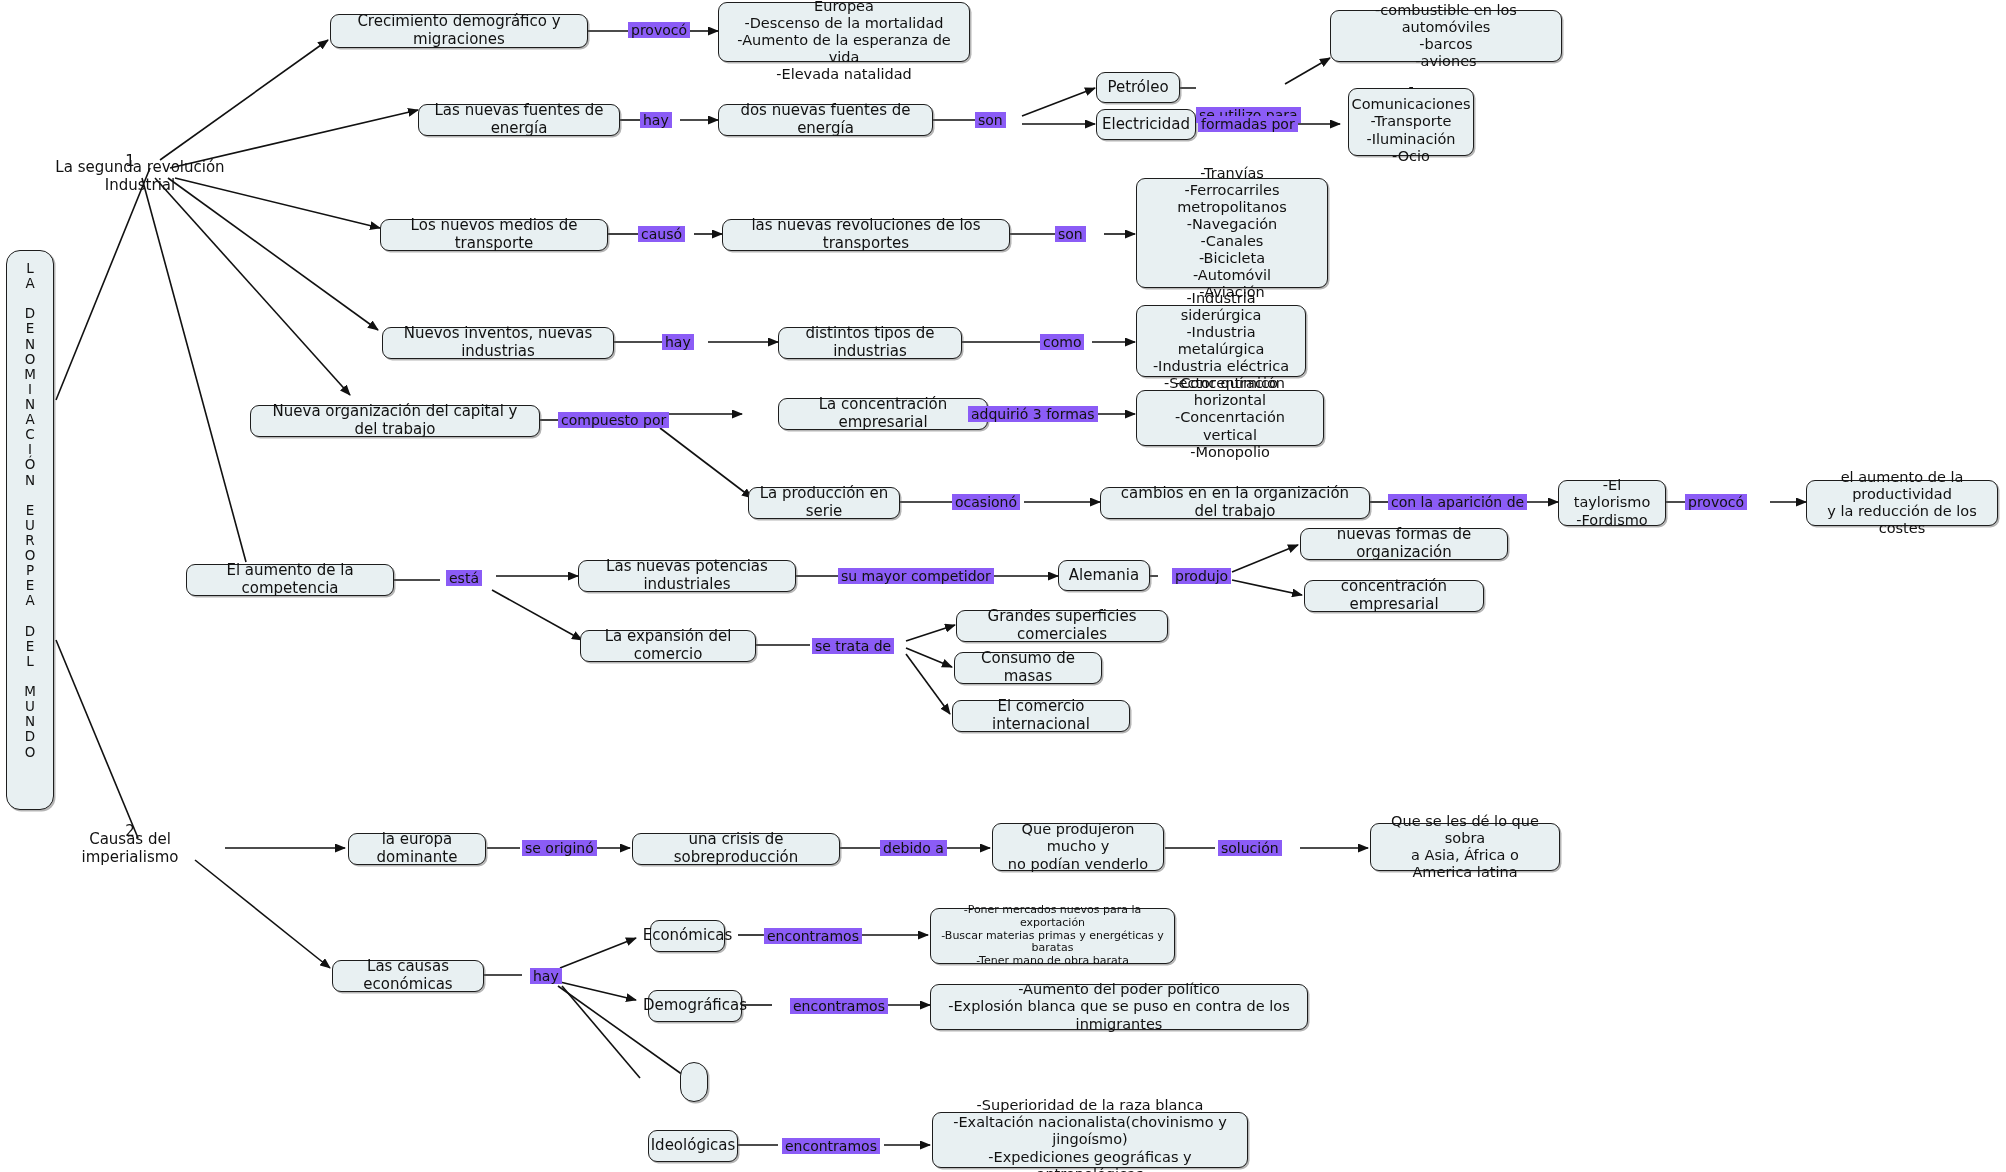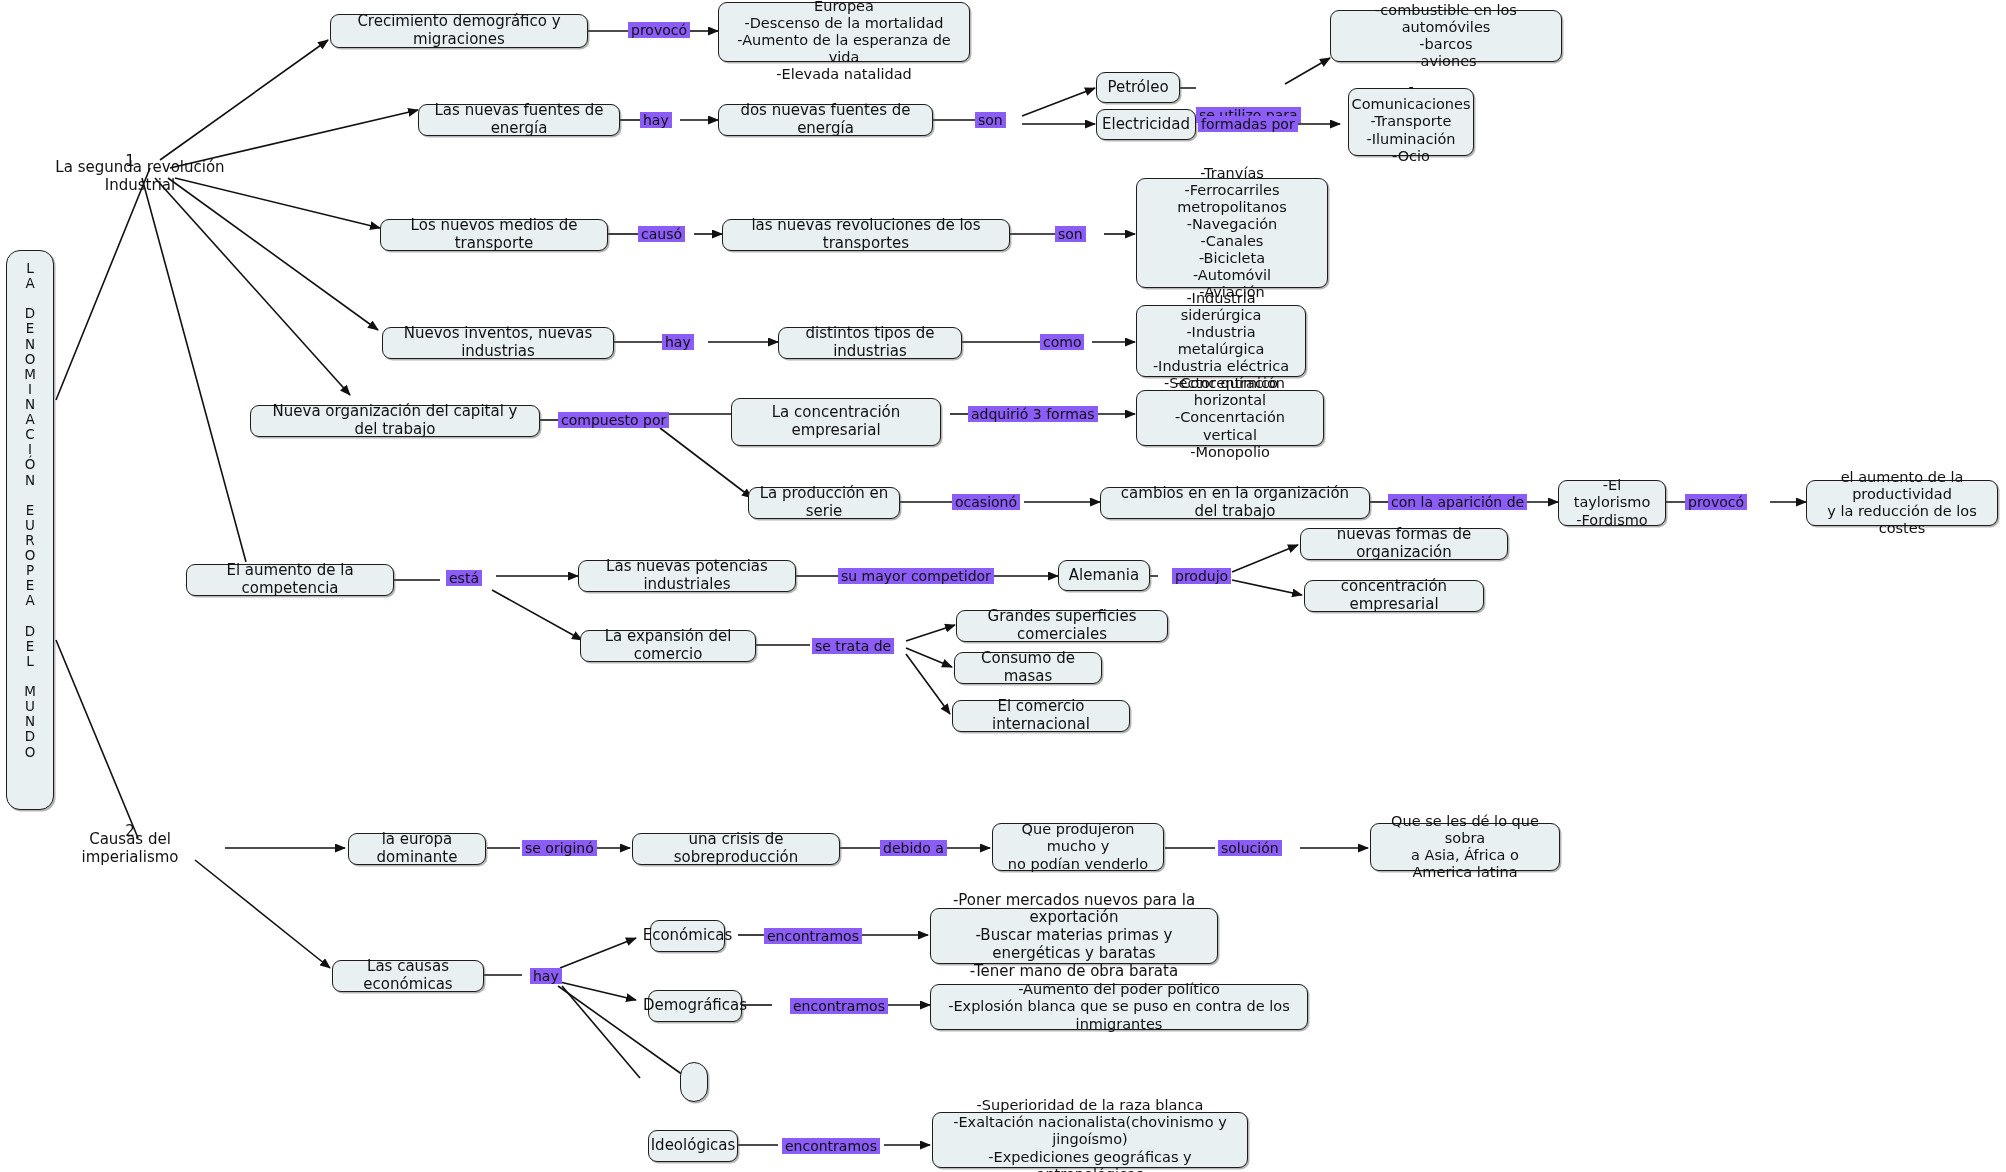--- a/index.html
+++ b/index.html
@@ -238,21 +238,21 @@
   <span class="link-label" style="left:662px;top:334px;">hay</span>
   <div class="node" style="left:778px;top:327px;width:184px;height:32px;">distintos tipos de industrias</div>
   <span class="link-label" style="left:1040px;top:334px;">como</span>
   <div class="node" style="left:1136px;top:305px;width:170px;height:72px;font-size:14.5px;">-Industria siderúrgica
 -Industria metalúrgica
 -Industria eléctrica
 -Sector químico</div>
 
   <div class="node" style="left:250px;top:405px;width:290px;height:32px;">Nueva organización del capital y del trabajo</div>
   <span class="link-label" style="left:558px;top:412px;">compuesto por</span>
-  <div class="node" style="left:731px;top:398px;width:210px;height:48px;">La concentración empresarial</div>
+  <div class="node" style="left:778px;top:398px;width:210px;height:32px;">La concentración empresarial</div>
   <span class="link-label" style="left:968px;top:406px;">adquirió 3 formas</span>
   <div class="node" style="left:1136px;top:390px;width:188px;height:56px;font-size:14.5px;">-Concentración horizontal
 -Concenrtación vertical
 -Monopolio</div>
 
   <div class="node" style="left:748px;top:487px;width:152px;height:32px;">La producción en serie</div>
   <span class="link-label" style="left:952px;top:494px;">ocasionó</span>
   <div class="node" style="left:1100px;top:487px;width:270px;height:32px;">cambios en en la organización del trabajo</div>
   <span class="link-label" style="left:1388px;top:494px;">con la aparición de</span>
   <div class="node" style="left:1558px;top:480px;width:108px;height:46px;font-size:14.5px;">-El taylorismo
@@ -284,21 +284,21 @@
 no podían venderlo</div>
   <span class="link-label" style="left:1218px;top:840px;">solución</span>
   <div class="node" style="left:1370px;top:823px;width:190px;height:48px;font-size:14.5px;">Que se les dé lo que sobra
 a Asia, África o America latina</div>
 
   <div class="node" style="left:332px;top:960px;width:152px;height:32px;">Las causas económicas</div>
   <span class="link-label" style="left:530px;top:968px;">hay</span>
 
   <div class="node" style="left:650px;top:920px;width:75px;height:32px;">Económicas</div>
   <span class="link-label" style="left:764px;top:928px;">encontramos</span>
-  <div class="node" style="left:930px;top:908px;width:288px;height:56px;font-size:15px;">-Poner mercados nuevos para la exportación
+  <div class="node" style="left:930px;top:908px;width:245px;height:56px;font-size:11px;">-Poner mercados nuevos para la exportación
 -Buscar materias primas y energéticas y baratas
 -Tener mano de obra barata</div>
 
   <div class="node" style="left:648px;top:990px;width:94px;height:32px;">Demográficas</div>
   <span class="link-label" style="left:790px;top:998px;">encontramos</span>
   <div class="node" style="left:930px;top:984px;width:378px;height:46px;font-size:14.5px;">-Aumento del poder político
 -Explosión blanca que se puso en contra de los inmigrantes</div>
 
   <div class="node oval" style="left:680px;top:1062px;width:28px;height:40px;"></div>
 

